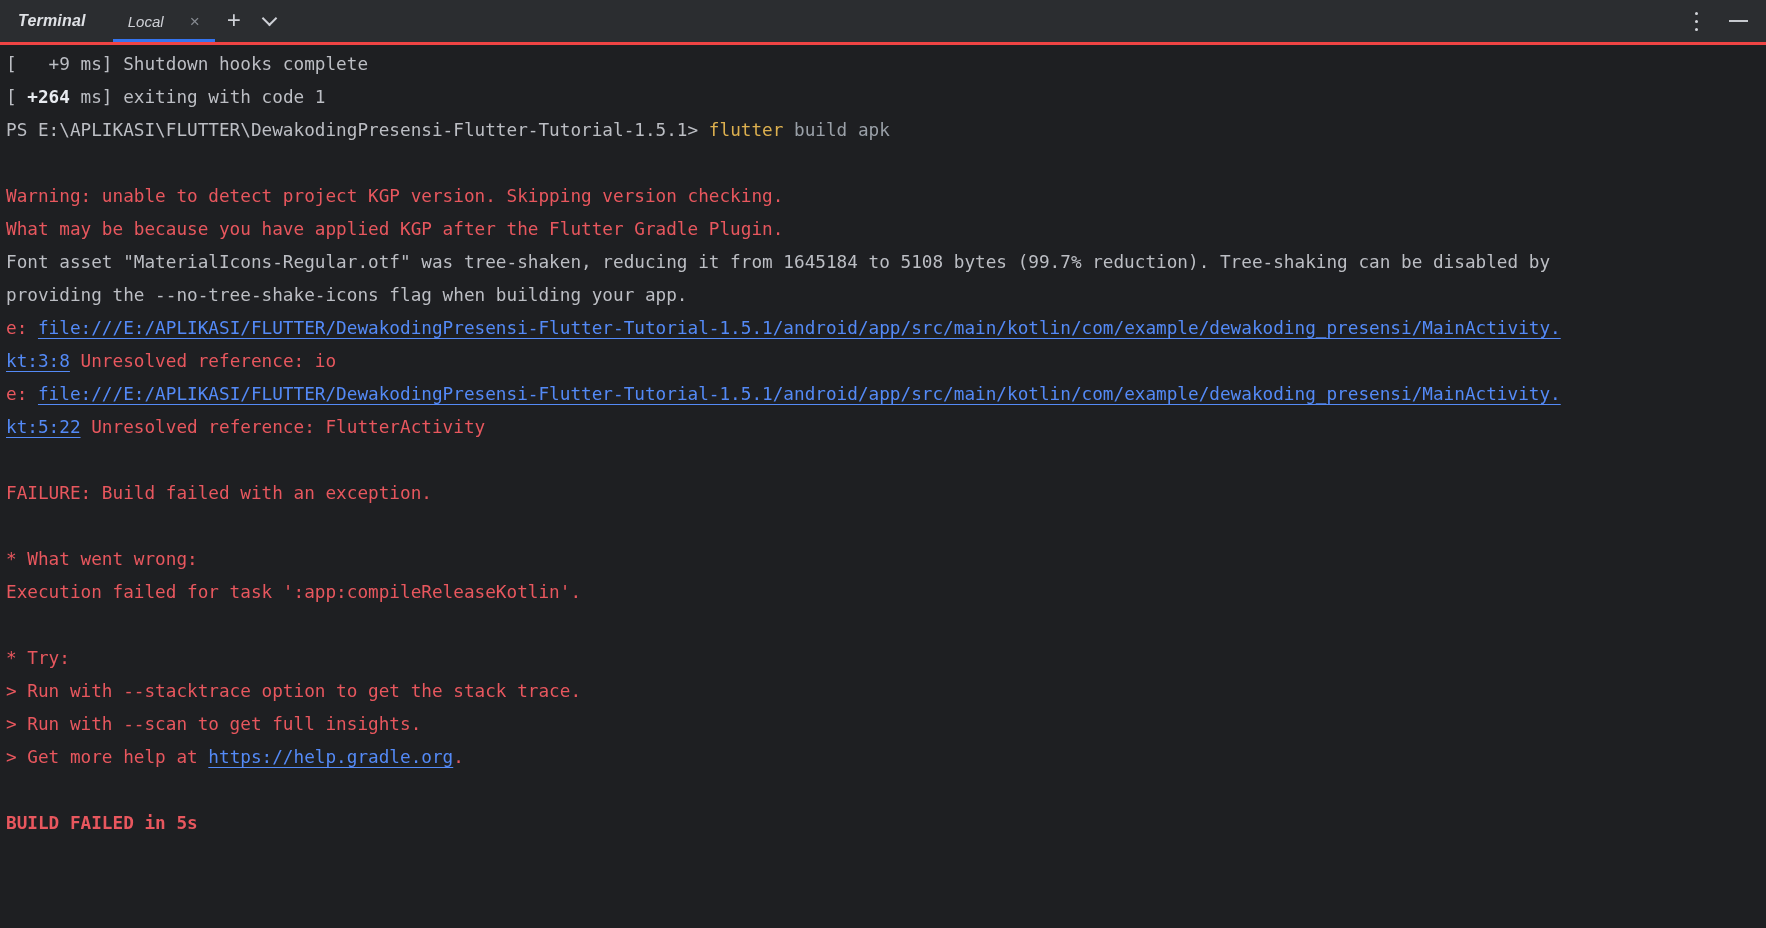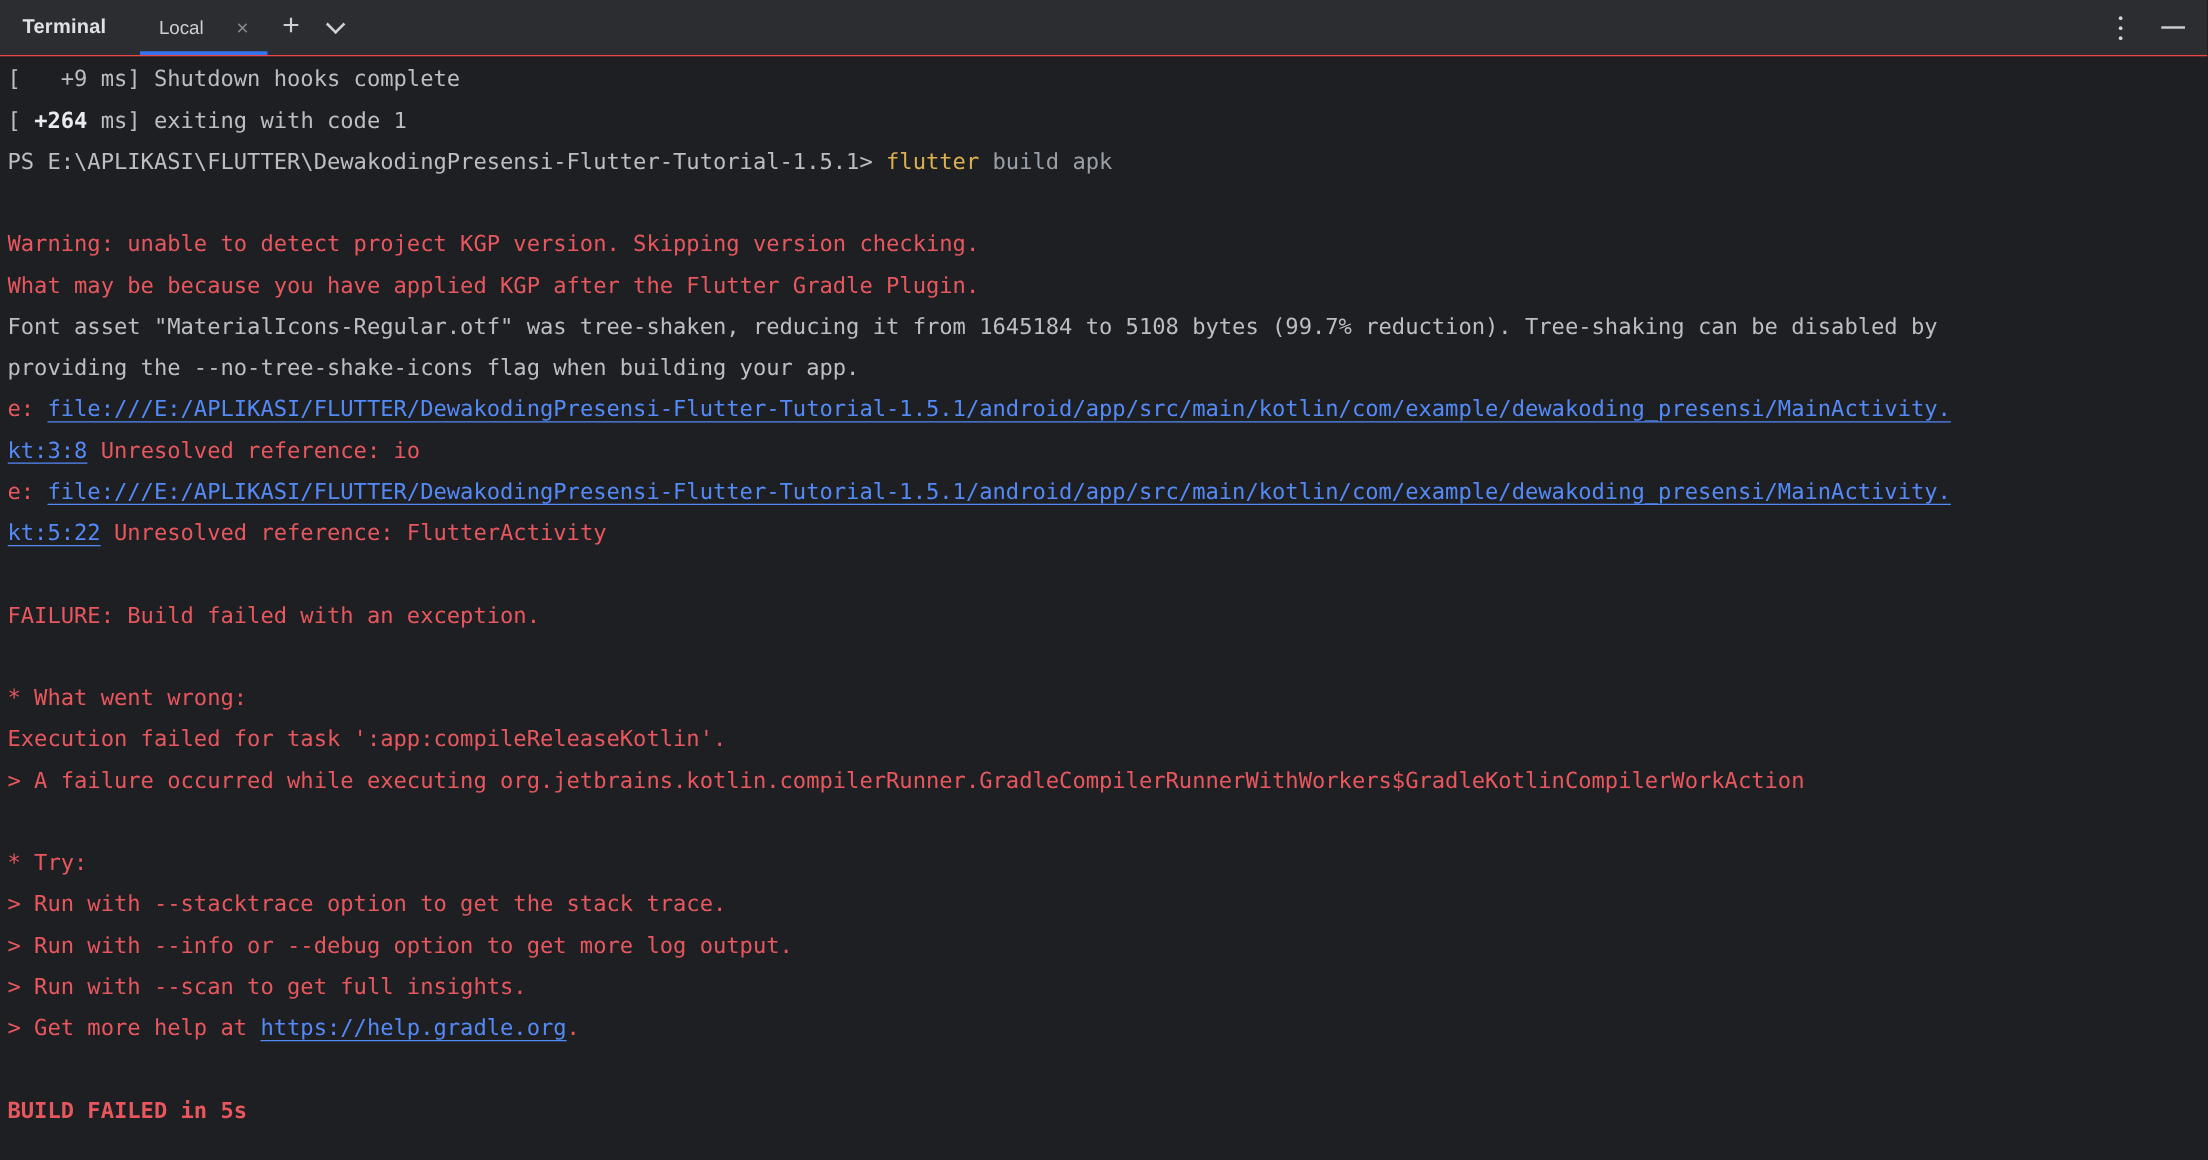--- a/index.html
+++ b/index.html
@@ -8,21 +8,22 @@
     background:var(--terminal_bg,#1e1f22);
     font-family:"DejaVu Sans Mono",monospace;
   }
   
   .tabbar{
     height:45px;box-sizing:border-box;
     background:var(--bar_bg,#2b2d30);
     display:flex;align-items:center;
     padding:0 16px 0 18px;
     font-family:"Liberation Sans",sans-serif;
-    border-bottom:1px solid #ef4444;
+    border-bottom:3px solid #ef4444;
+    font-style:italic;
   }
   .title{font-weight:bold;font-size:16px;color:#dfe1e5;margin-right:27px;letter-spacing:.2px}
   .tab{position:relative;height:100%;display:flex;align-items:center;gap:26px;padding:0 15px;cursor:pointer}
   .tab .indicator{position:absolute;left:0;right:0;bottom:0;height:3px;background:var(--accent,#3574f0)}
   .tab-label{font-size:15px;color:#ced0d6}
   .tab-close{font-size:17px;color:#868a91;line-height:1;padding-top:1px}
   .iconbtn{display:flex;align-items:center;justify-content:center;width:26px;height:26px;color:#ced0d6;cursor:pointer}
   .plus{font-size:24px;font-weight:300;margin-left:6px;padding-bottom:3px}
   .chev{margin-left:10px}
   .chev i{display:block;width:9px;height:9px;border-right:2px solid #ced0d6;border-bottom:2px solid #ced0d6;transform:rotate(45deg);margin-top:-5px}
@@ -84,22 +85,20 @@
     <div class="line"><span class="s-gray">providing the --no-tree-shake-icons flag when building your app.</span></div>
     <div class="line"><span class="s-red">e: </span><span class="s-link">file:///E:/APLIKASI/FLUTTER/DewakodingPresensi-Flutter-Tutorial-1.5.1/android/app/src/main/kotlin/com/example/dewakoding_presensi/MainActivity.</span></div>
     <div class="line"><span class="s-link">kt:3:8</span><span class="s-red"> Unresolved reference: io</span></div>
     <div class="line"><span class="s-red">e: </span><span class="s-link">file:///E:/APLIKASI/FLUTTER/DewakodingPresensi-Flutter-Tutorial-1.5.1/android/app/src/main/kotlin/com/example/dewakoding_presensi/MainActivity.</span></div>
     <div class="line"><span class="s-link">kt:5:22</span><span class="s-red"> Unresolved reference: FlutterActivity</span></div>
     <div class="line"></div>
     <div class="line"><span class="s-red">FAILURE: Build failed with an exception.</span></div>
     <div class="line"></div>
     <div class="line"><span class="s-red">* What went wrong:</span></div>
     <div class="line"><span class="s-red">Execution failed for task ':app:compileReleaseKotlin'.</span></div>
-    <div class="line"><span class="s-red">&gt; A failure occurred while executing org.jetbrains.kotlin.compilerRunner.GradleCompilerRunnerWithWorkers$GradleKotlinCompilerWorkAction</span></div>
     <div class="line"></div>
     <div class="line"><span class="s-red">* Try:</span></div>
     <div class="line"><span class="s-red">&gt; Run with --stacktrace option to get the stack trace.</span></div>
-    <div class="line"><span class="s-red">&gt; Run with --info or --debug option to get more log output.</span></div>
     <div class="line"><span class="s-red">&gt; Run with --scan to get full insights.</span></div>
     <div class="line"><span class="s-red">&gt; Get more help at </span><span class="s-link">https://help.gradle.org</span><span class="s-red">.</span></div>
     <div class="line"></div>
     <div class="line"><span class="s-redbold">BUILD FAILED in 5s</span></div>
   </div>
 
 </body></html>

